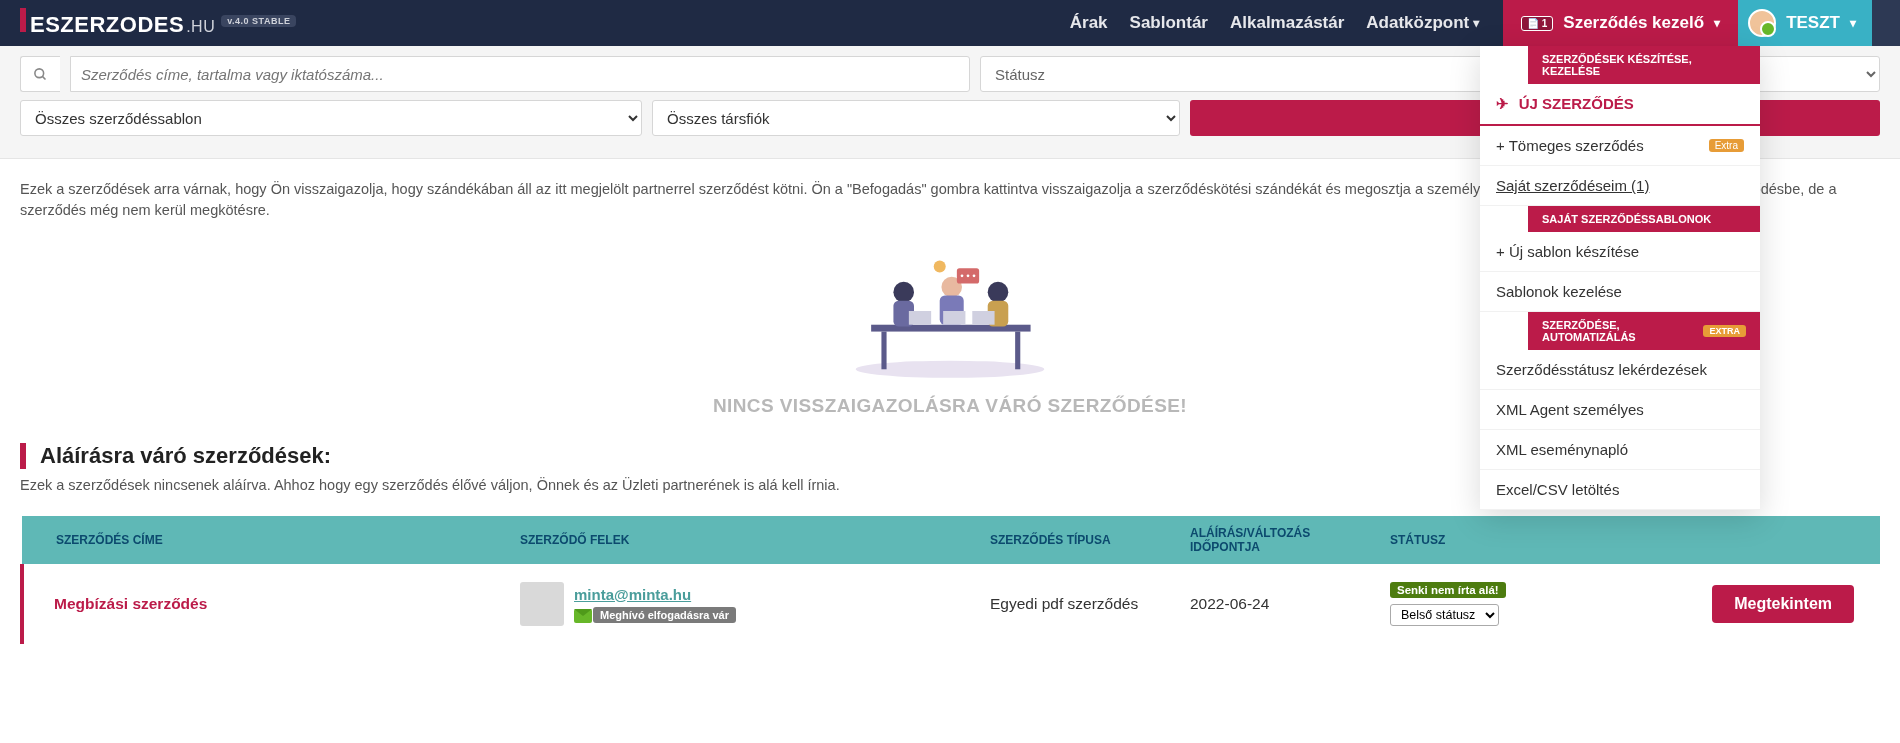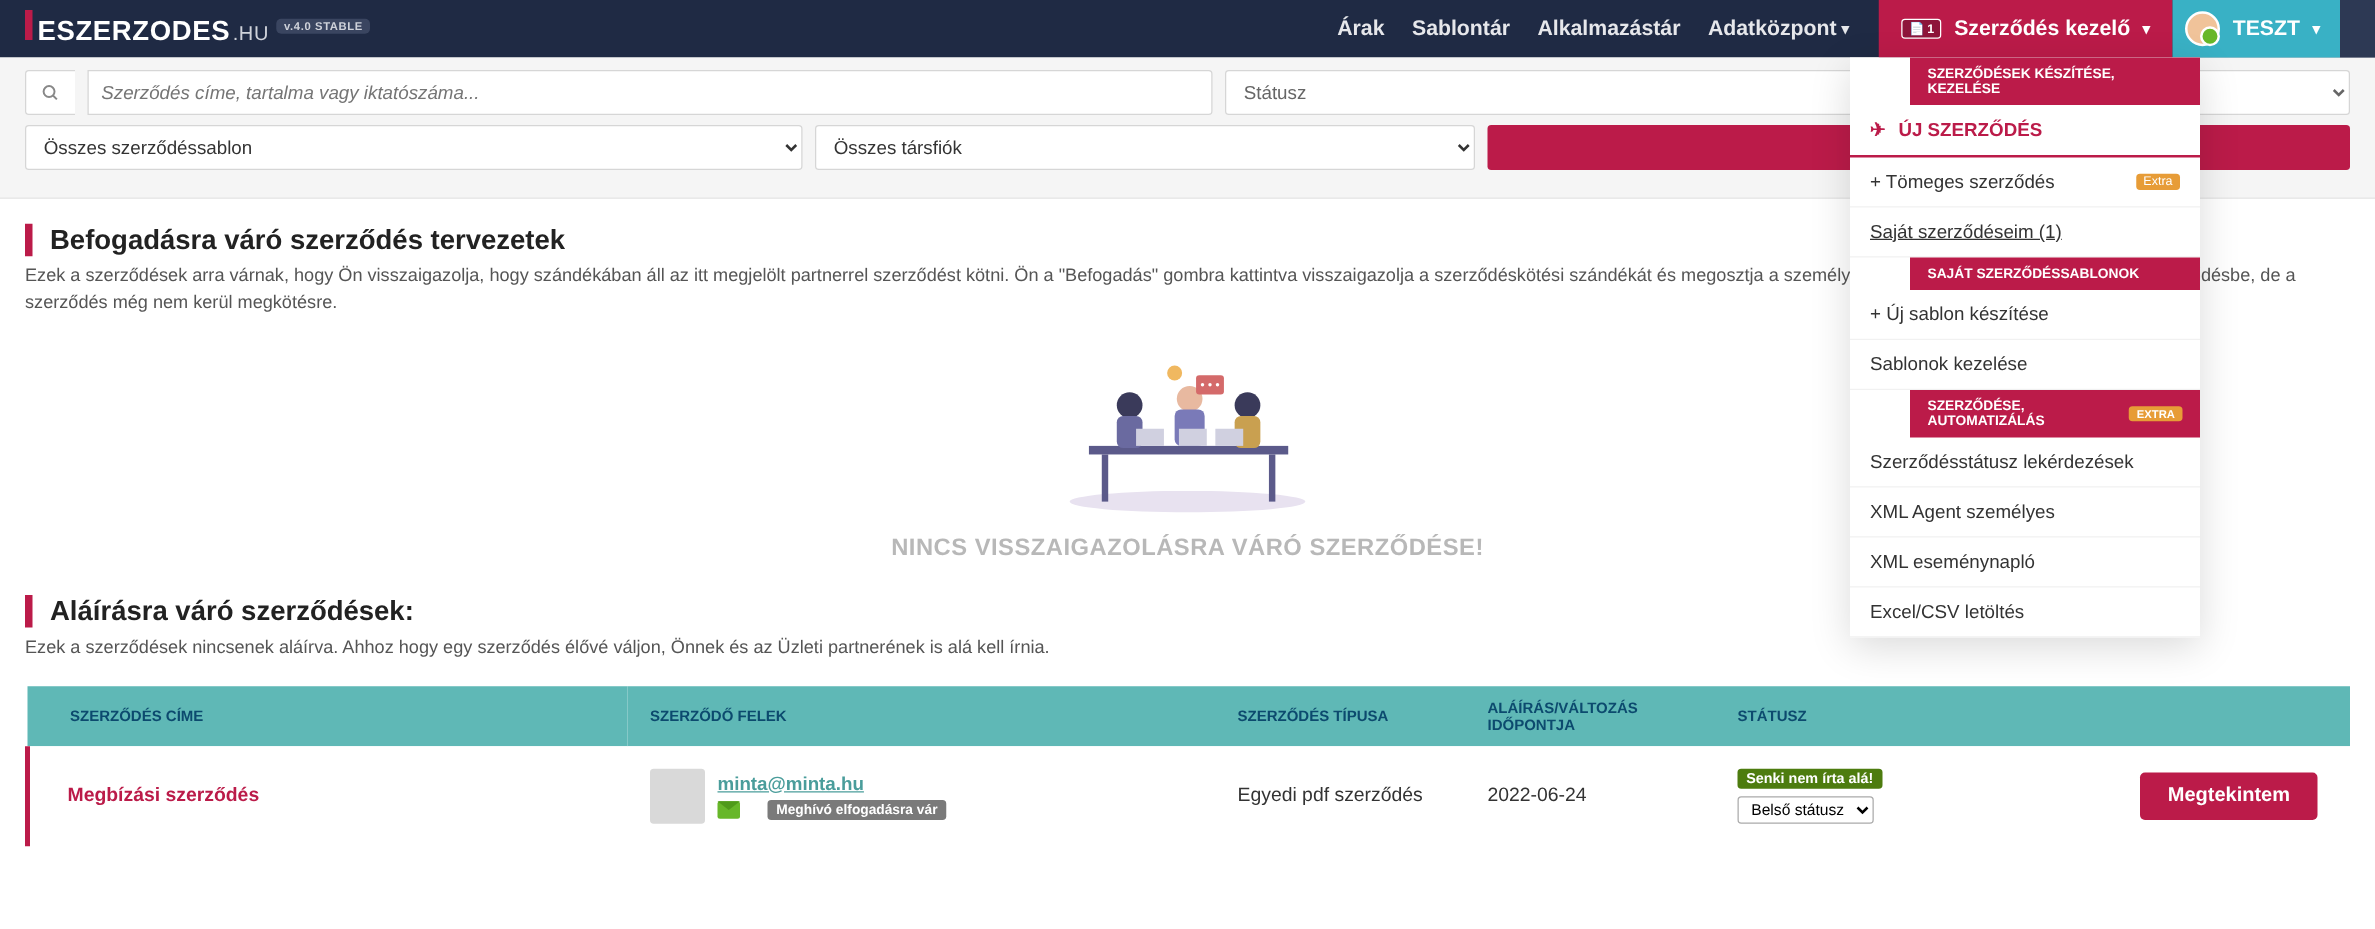--- a/index.html
+++ b/index.html
@@ -60,21 +60,21 @@
     .tbl thead th { background:#5fb8b6; color:#0c4a6e; font-size:12px; font-weight:700; text-align:left; padding:10px 18px; }
     .tbl thead th:first-child { padding-left:34px;}
     .tbl tbody td { padding:18px; font-size:15.5px; vertical-align:middle; border-left:4px solid #bb1b49;}
     .tbl tbody td + td { border-left:none;}
     .tbl tbody tr { background:#fff; }
     .contract-title-cell { color:#bb1b49; font-weight:700; padding-left:30px !important; }
     .party-cell { display:flex; align-items:center; gap:10px;}
     .avatar-md { width:44px; height:44px; background:#d9d9d9; border-radius:3px;}
     .party-info { display:flex; flex-direction:column; gap:4px;}
     .party-email { color:#4a9d9b; font-weight:700; text-decoration:underline; font-size:15px;}
-    .party-badges { display:flex; gap:22px; align-items:center;}
+    .party-badges { display:flex; gap:1px; align-items:flex-end;}
     .icon-mail { width:18px; height:14px; background:#67b729; border-radius:2px; position:relative;}
     .icon-mail::before { content:""; position:absolute; top:0; left:0; border-left:9px solid transparent; border-right:9px solid transparent; border-top:7px solid #4f9a1a;}
     .gray-badge { background:#7a7a7a; color:#fff; font-size:11px; padding:2px 7px; border-radius:3px; font-weight:600;}
     .status-cell { display:flex; flex-direction:column; gap:6px; align-items:flex-start;}
     .status-badge { background:#4d7c0f; color:#fff; font-size:11.5px; padding:2px 7px; border-radius:3px; font-weight:700;}
     .status-select-sm { font-size:12.5px; padding:2px 6px; border:1px solid #aaa; border-radius:3px; background:#fff;}
     .view-btn { background:#bb1b49; color:#fff; font-size:16px; font-weight:700; padding:10px 22px; border:none; border-radius:4px; cursor:pointer;}
     .action-cell { text-align:right; padding-right:26px !important;}
 
     select { appearance: menulist; }
@@ -169,23 +169,20 @@
     <select class="account-select">
       <option>Összes társfiók</option>
     </select>
     <div class="red-btn"></div>
   </div>
 </div>
 
 <div class="content">
 
   <div class="section">
-    <div class="section-title-bar">
-      <div class="section-title">Befogadásra váró szerződés tervezetek</div>
-    </div>
     <div class="section-desc">Ezek a szerződések arra várnak, hogy Ön visszaigazolja, hogy szándékában áll az itt megjelölt partnerrel szerződést kötni. Ön a "Befogadás" gombra kattintva visszaigazolja a szerződéskötési szándékát és megosztja a személyes adatait. Ezek bekerülnek az adott szerződésbe, de a szerződés még nem kerül megkötésre.</div>
   </div>
 
   <div class="empty-illustration">
     <svg viewBox="0 0 280 160">
       <ellipse cx="140" cy="148" rx="110" ry="10" fill="#e8e2f0"></ellipse>
       <rect x="48" y="96" width="186" height="8" fill="#5b5a8a"></rect>
       <rect x="60" y="104" width="6" height="44" fill="#5b5a8a"></rect>
       <rect x="216" y="104" width="6" height="44" fill="#5b5a8a"></rect>
 

